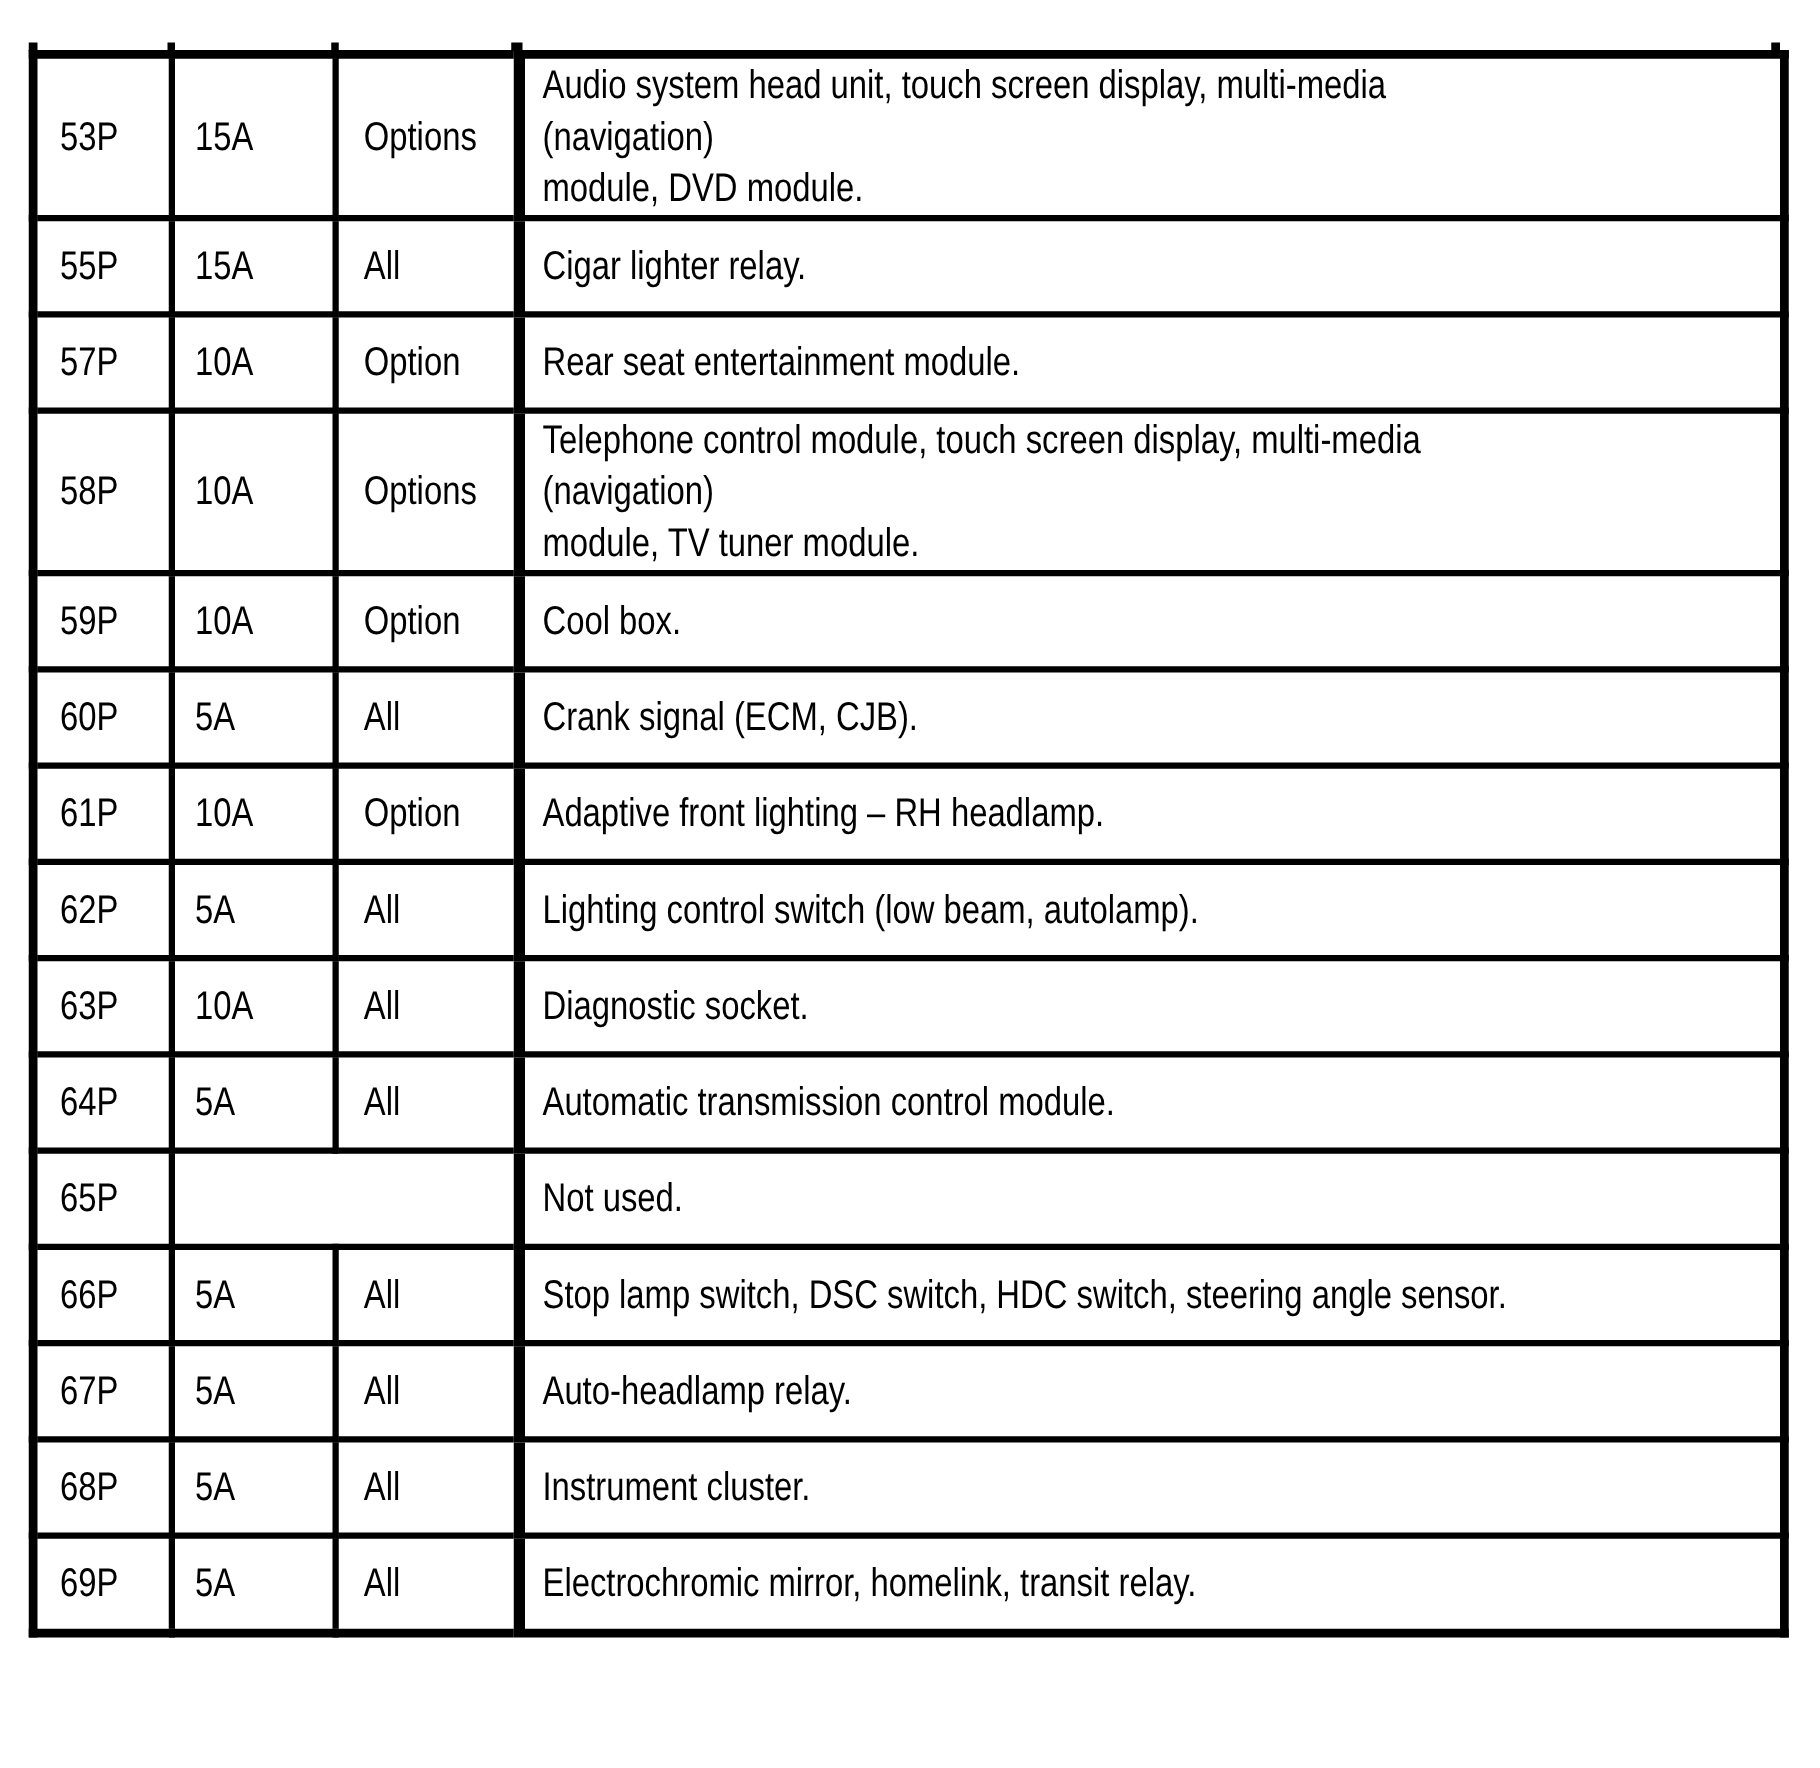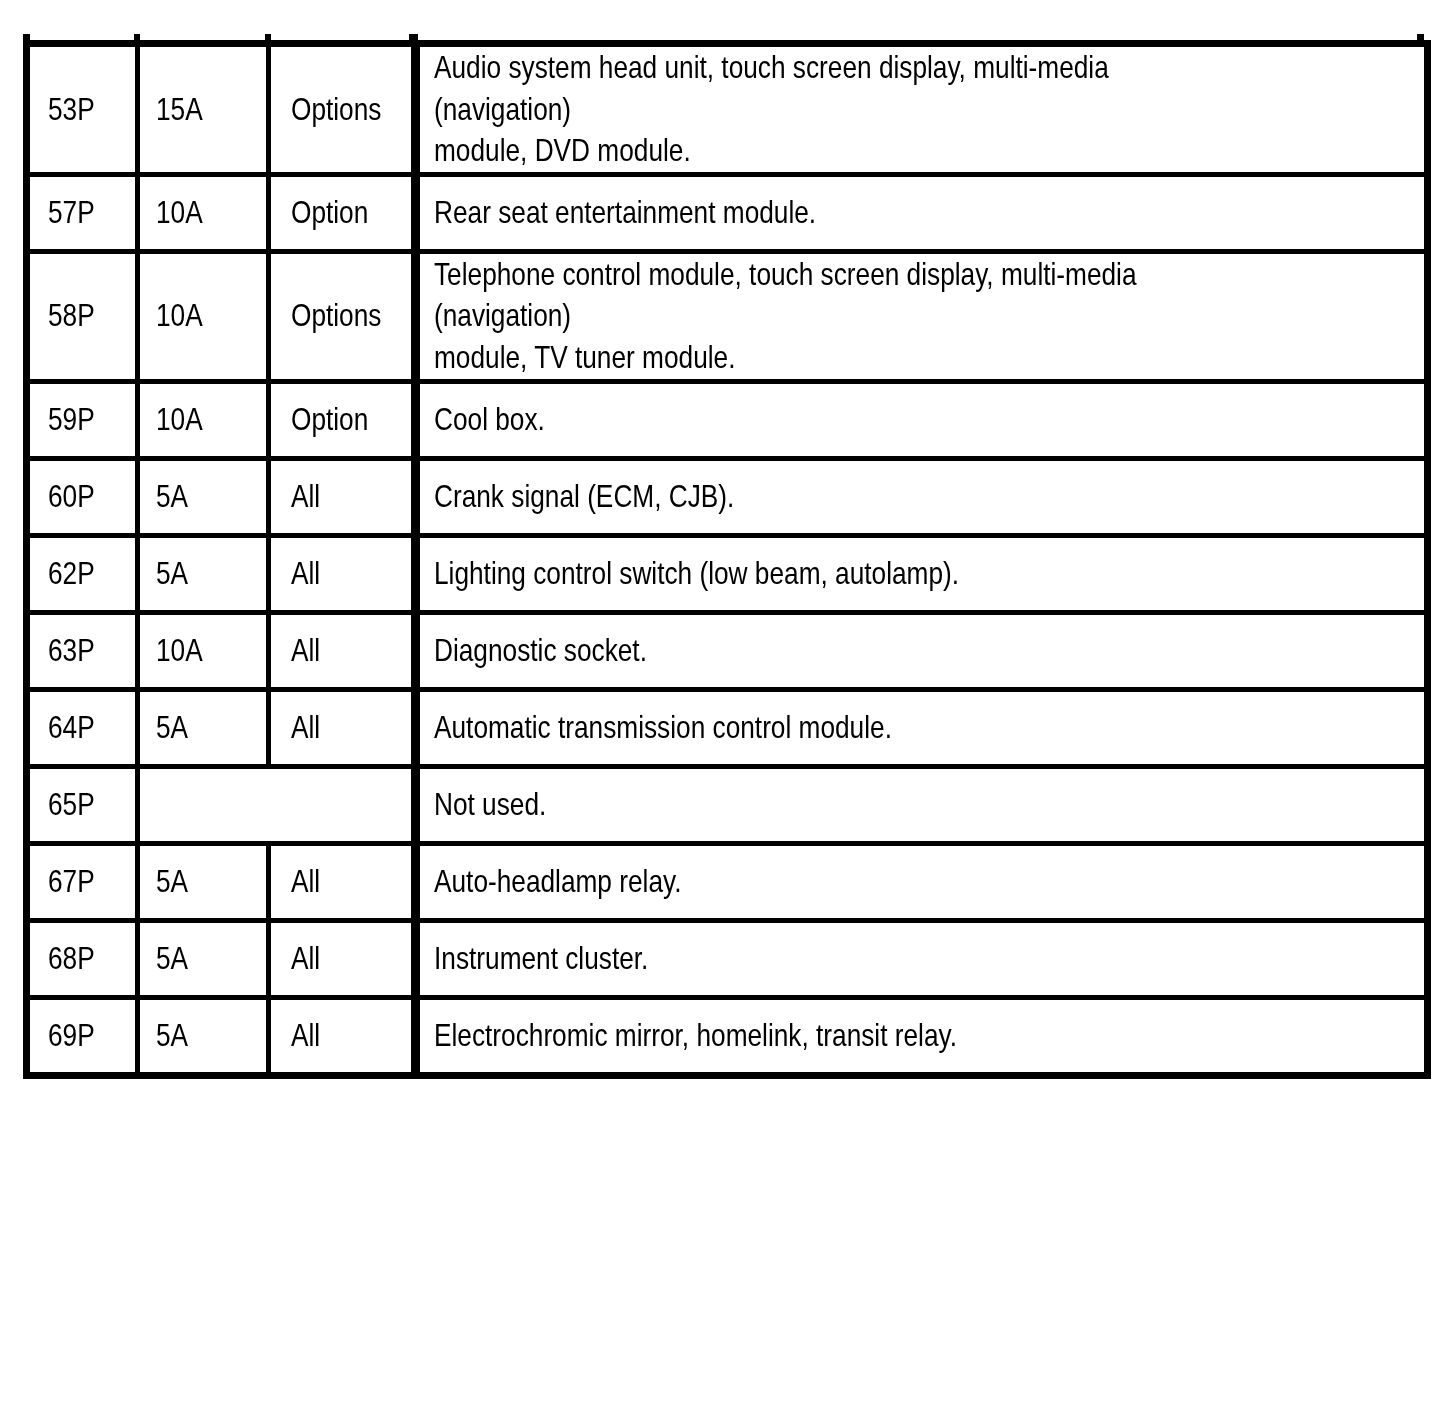--- a/index.html
+++ b/index.html
@@ -92,20 +92,26 @@
     </colgroup>
     <tbody>
       <tr class="r-tall">
         <td class="c-id"><span class="t">53P</span></td>
         <td class="c-amp"><span class="t">15A</span></td>
         <td class="c-avail"><span class="t">Options</span></td>
         <td class="c-desc"><span class="t">Audio system head unit, touch screen display, multi-media (navigation)
 module, DVD module.</span></td>
       </tr>
       <tr class="r-normal">
+        <td class="c-id"><span class="t">55P</span></td>
+        <td class="c-amp"><span class="t">15A</span></td>
+        <td class="c-avail"><span class="t">All</span></td>
+        <td class="c-desc"><span class="t">Cigar lighter relay.</span></td>
+      </tr>
+      <tr class="r-normal">
         <td class="c-id"><span class="t">57P</span></td>
         <td class="c-amp"><span class="t">10A</span></td>
         <td class="c-avail"><span class="t">Option</span></td>
         <td class="c-desc"><span class="t">Rear seat entertainment module.</span></td>
       </tr>
       <tr class="r-xtall">
         <td class="c-id"><span class="t">58P</span></td>
         <td class="c-amp"><span class="t">10A</span></td>
         <td class="c-avail"><span class="t">Options</span></td>
         <td class="c-desc"><span class="t">Telephone control module, touch screen display, multi-media (navigation)
@@ -117,20 +123,26 @@
         <td class="c-avail"><span class="t">Option</span></td>
         <td class="c-desc"><span class="t">Cool box.</span></td>
       </tr>
       <tr class="r-normal">
         <td class="c-id"><span class="t">60P</span></td>
         <td class="c-amp"><span class="t">5A</span></td>
         <td class="c-avail"><span class="t">All</span></td>
         <td class="c-desc"><span class="t">Crank signal (ECM, CJB).</span></td>
       </tr>
       <tr class="r-normal">
+        <td class="c-id"><span class="t">61P</span></td>
+        <td class="c-amp"><span class="t">10A</span></td>
+        <td class="c-avail"><span class="t">Option</span></td>
+        <td class="c-desc"><span class="t">Adaptive front lighting – RH headlamp.</span></td>
+      </tr>
+      <tr class="r-normal">
         <td class="c-id"><span class="t">62P</span></td>
         <td class="c-amp"><span class="t">5A</span></td>
         <td class="c-avail"><span class="t">All</span></td>
         <td class="c-desc"><span class="t">Lighting control switch (low beam, autolamp).</span></td>
       </tr>
       <tr class="r-normal">
         <td class="c-id"><span class="t">63P</span></td>
         <td class="c-amp"><span class="t">10A</span></td>
         <td class="c-avail"><span class="t">All</span></td>
         <td class="c-desc"><span class="t">Diagnostic socket.</span></td>
@@ -138,20 +150,26 @@
       <tr class="r-normal">
         <td class="c-id"><span class="t">64P</span></td>
         <td class="c-amp"><span class="t">5A</span></td>
         <td class="c-avail"><span class="t">All</span></td>
         <td class="c-desc"><span class="t">Automatic transmission control module.</span></td>
       </tr>
       <tr class="r-normal">
         <td class="c-id"><span class="t">65P</span></td>
         <td class="c-merged" colspan="2"></td>
         <td class="c-desc"><span class="t">Not used.</span></td>
+      </tr>
+      <tr class="r-normal">
+        <td class="c-id"><span class="t">66P</span></td>
+        <td class="c-amp"><span class="t">5A</span></td>
+        <td class="c-avail"><span class="t">All</span></td>
+        <td class="c-desc"><span class="t">Stop lamp switch, DSC switch, HDC switch, steering angle sensor.</span></td>
       </tr>
       <tr class="r-normal">
         <td class="c-id"><span class="t">67P</span></td>
         <td class="c-amp"><span class="t">5A</span></td>
         <td class="c-avail"><span class="t">All</span></td>
         <td class="c-desc"><span class="t">Auto-headlamp relay.</span></td>
       </tr>
       <tr class="r-normal">
         <td class="c-id"><span class="t">68P</span></td>
         <td class="c-amp"><span class="t">5A</span></td>

